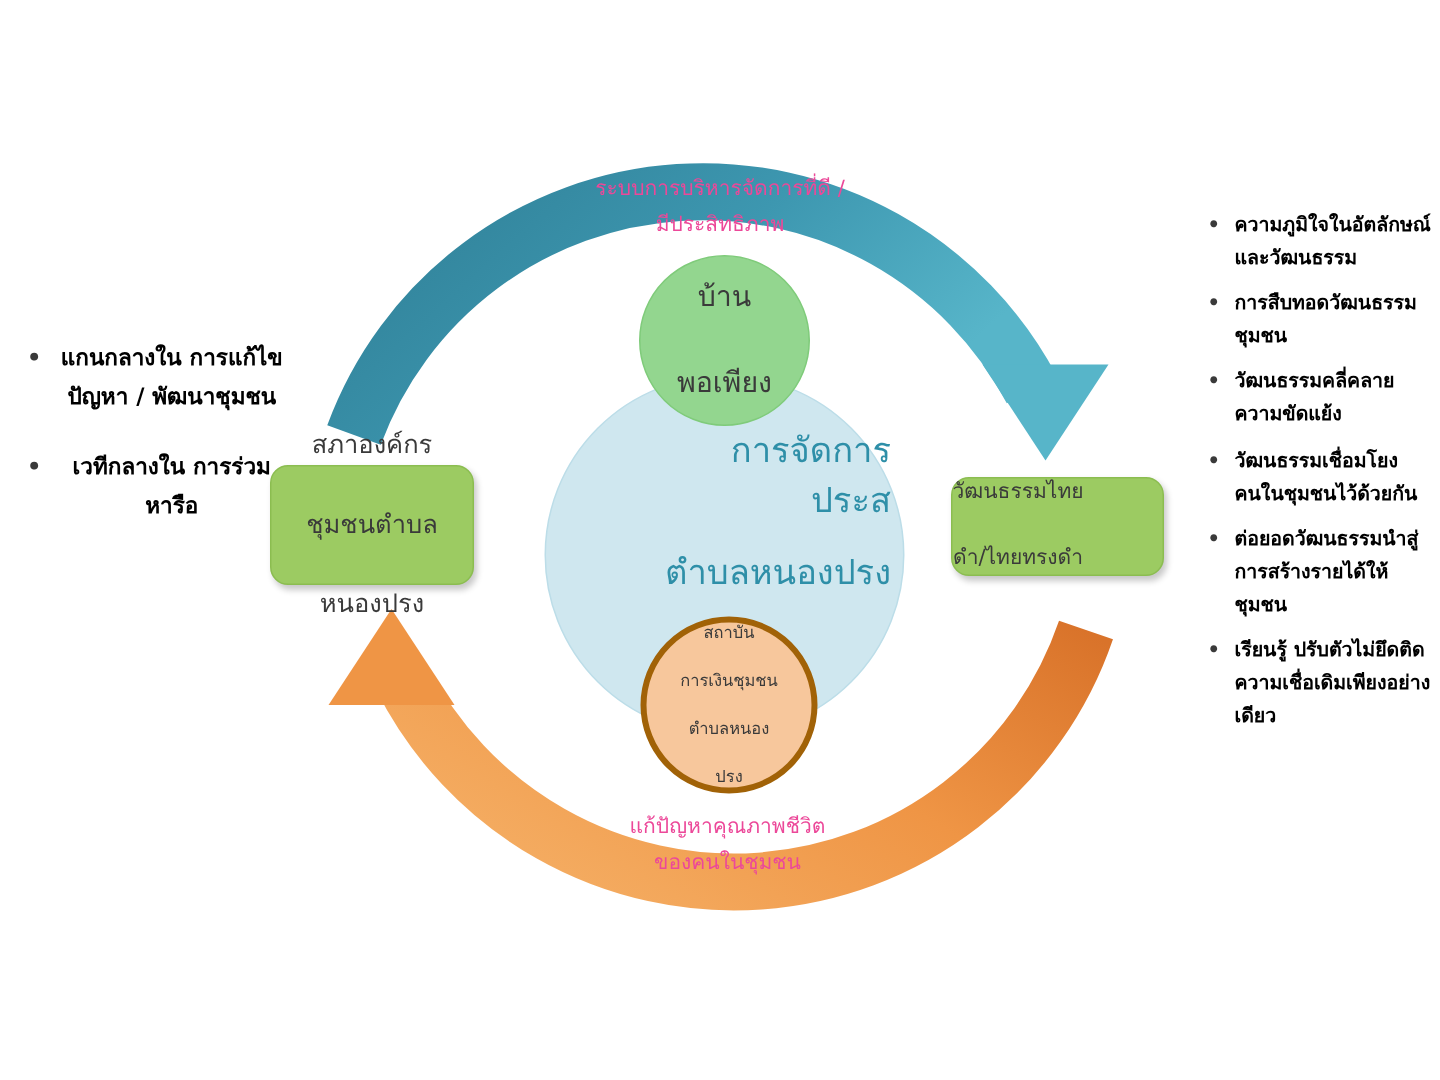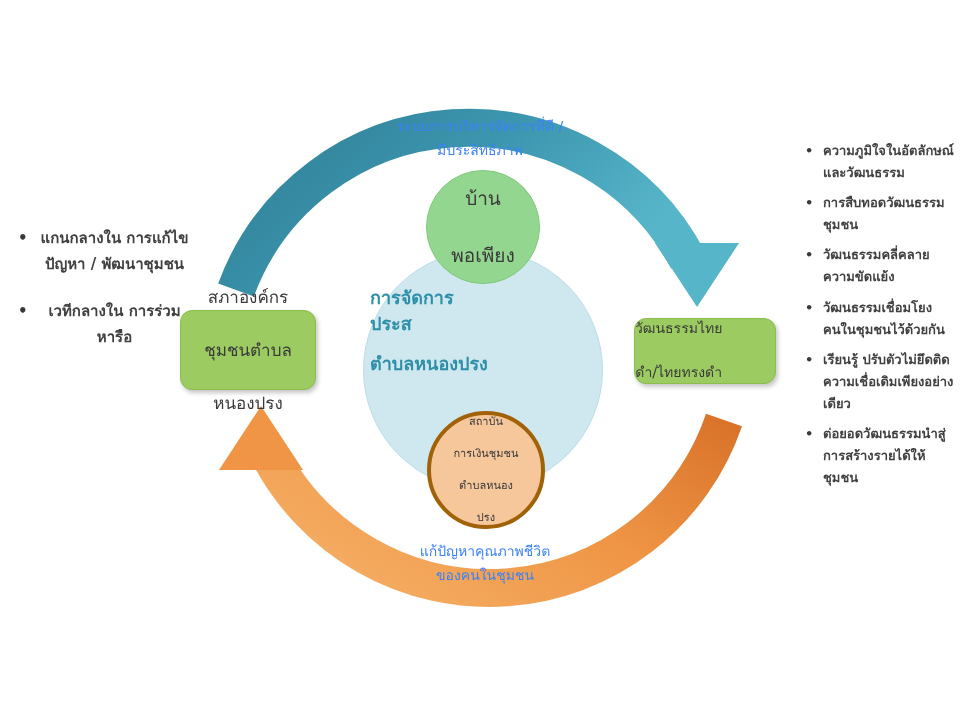--- a/index.html
+++ b/index.html
@@ -36,24 +36,24 @@
     height: 238px;
     border-radius: 50%;
     background: #cfe7ef;
     border: 1px solid #bcdde8;
   }
   .center-text {
     position: absolute;
     left: 370px;
     top: 285px;
     width: 224px;
-    text-align: left;
+    text-align: right;
     color: #2e8fa8;
-    font-size: 18px;
-    font-weight: bold;
+    font-size: 23px;
+    font-weight: normal;
     line-height: 1.45;
   }
   .center-text .line2 {
     display: block;
     margin-top: 14px;
   }
 
   
   .top-circle {
     position: absolute;
@@ -141,21 +141,21 @@
     color: #3a3a3a;
     font-size: 14px;
     line-height: 1.55;
     display: block;
   }
 
   
   .caption {
     position: absolute;
     text-align: center;
-    color: #3b82f6;
+    color: #ec4899;
     font-size: 14px;
     line-height: 1.7;
   }
   .caption-top {
     left: 325px;
     top: 115px;
     width: 310px;
   }
   .caption-bottom {
     left: 350px;
@@ -165,21 +165,21 @@
 
   
   ul.bullets {
     list-style: none;
     margin: 0;
     padding: 0;
   }
   ul.bullets li {
     position: relative;
     padding-left: 18px;
-    color: #404040;
+    color: #000000;
     font-weight: bold;
   }
   ul.bullets li::before {
     content: "\2022";
     position: absolute;
     left: 0;
     top: 0;
     color: #3a3a3a;
     font-weight: bold;
   }
@@ -298,17 +298,17 @@
   <ul class="bullets left-list">
     <li><span>แกนกลางใน การแก้ไขปัญหา / พัฒนาชุมชน</span></li>
     <li><span>เวทีกลางใน การร่วม หารือ</span></li>
   </ul>
 
   <ul class="bullets right-list">
     <li><span>ความภูมิใจในอัตลักษณ์และวัฒนธรรม</span></li>
     <li><span>การสืบทอดวัฒนธรรมชุมชน</span></li>
     <li><span>วัฒนธรรมคลี่คลายความขัดแย้ง</span></li>
     <li><span>วัฒนธรรมเชื่อมโยงคนในชุมชนไว้ด้วยกัน</span></li>
+    <li><span>ต่อยอดวัฒนธรรมนำสู่การสร้างรายได้ให้ชุมชน</span></li>
     <li><span>เรียนรู้ ปรับตัวไม่ยึดติดความเชื่อเดิมเพียงอย่างเดียว</span></li>
-    <li><span>ต่อยอดวัฒนธรรมนำสู่การสร้างรายได้ให้ชุมชน</span></li>
   </ul>
 
 </div>
 
 </body></html>

